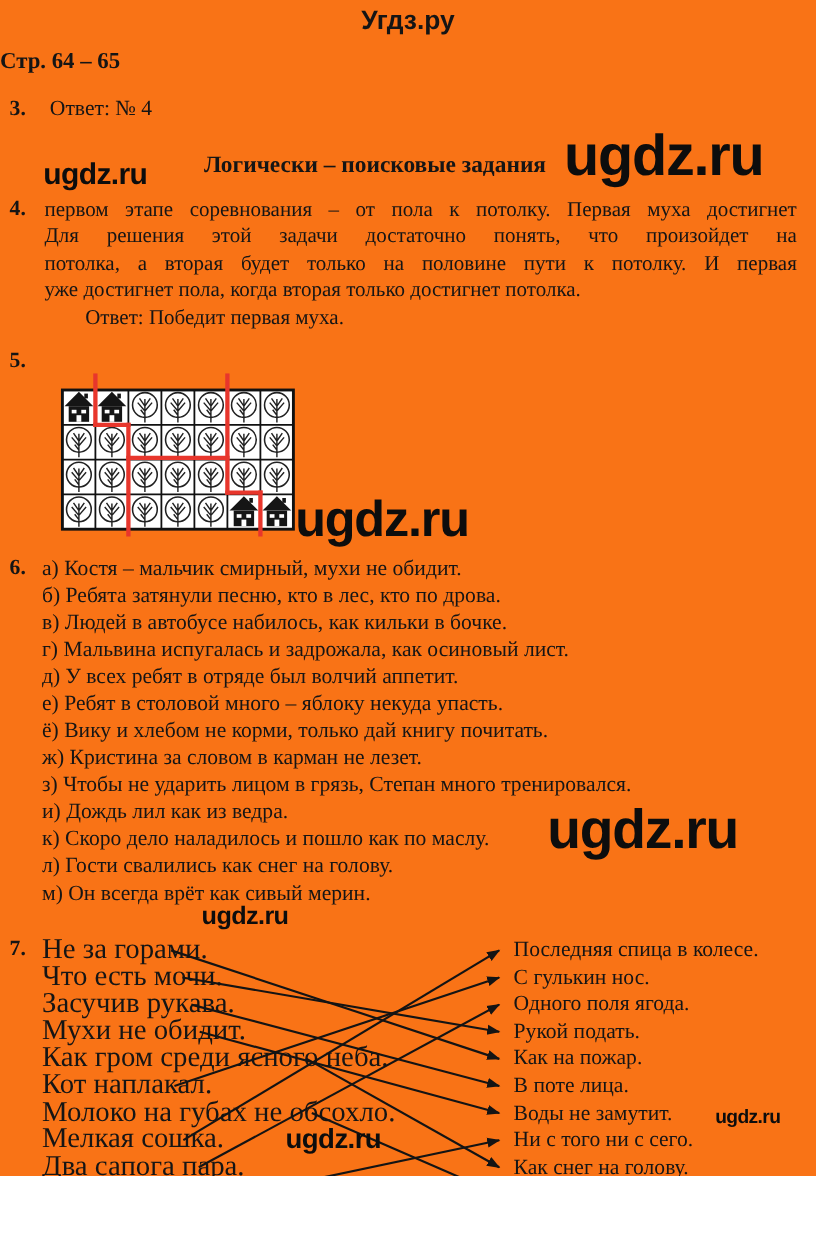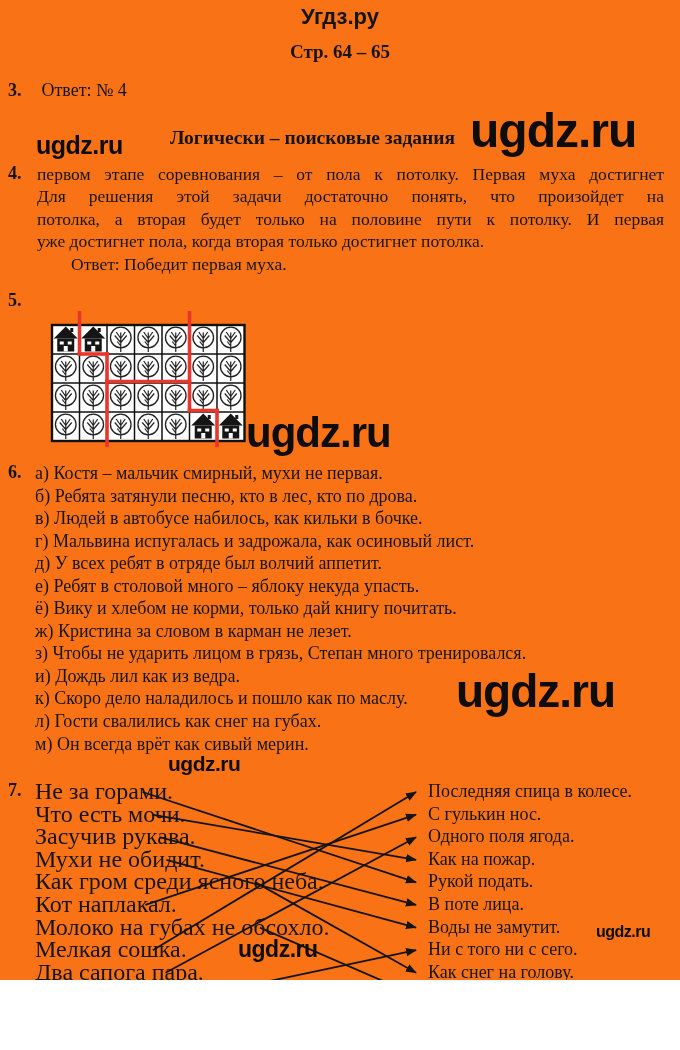--- a/index.html
+++ b/index.html
@@ -1,20 +1,20 @@
 <!DOCTYPE html>
 <html><head>
 <meta charset="utf-8">
 <style>
   html,body{margin:0;padding:0;background:#fff;}
   .page{position:relative;width:680px;height:980px;background:#f97316;overflow:hidden;
         font-family:"Liberation Serif",serif;color:#151515;}
   .site-title{position:absolute;top:4px;left:0;width:100%;text-align:center;
         font-family:"Liberation Sans",sans-serif;font-weight:bold;font-size:22px;}
-  .page-ref{position:absolute;top:41px;left:0;width:100%;text-align:center;
+  .page-ref{position:absolute;top:41px;left:0;width:100%;text-align:left;
         font-weight:bold;font-size:19px;}
   .num{font-weight:bold;font-size:18px;}
   .task3{position:absolute;top:80px;left:8px;font-size:18px;}
   .task3 .t3-answer{margin-left:20px;}
   .section-heading{position:absolute;top:127px;left:170px;font-weight:bold;font-size:19.5px;white-space:nowrap;}
   .task4{position:absolute;top:163px;left:8px;width:664px;}
   .task4 .num{position:absolute;left:0;top:0;}
   .task4 .para{margin-left:29px;width:627px;font-size:17.5px;line-height:22.4px;}
   .para-line{white-space:normal;}
   .para-line.just{text-align:justify;text-align-last:justify;}
@@ -214,32 +214,32 @@
         <line x1="57" y1="70.55" x2="139.5" y2="70.55" stroke="#e8362c" stroke-width="3.6" stroke-linecap="square"></line>
         <line x1="139.5" y1="1.8200000000000003" x2="139.5" y2="99.55000000000001" stroke="#e8362c" stroke-width="3.6" stroke-linecap="square"></line>
         <line x1="139.5" y1="99.55000000000001" x2="167" y2="99.55000000000001" stroke="#e8362c" stroke-width="3.6" stroke-linecap="square"></line>
         <line x1="167" y1="99.55000000000001" x2="167" y2="134.35000000000002" stroke="#e8362c" stroke-width="3.6" stroke-linecap="square"></line>
       </svg>
   </div>
 
   <div class="task6">
     <span class="num">6.</span>
     <div class="list">
-        <div class="list-line">а) Костя – мальчик смирный, мухи не первая.</div>
+        <div class="list-line">а) Костя – мальчик смирный, мухи не обидит.</div>
         <div class="list-line">б) Ребята затянули песню, кто в лес, кто по дрова.</div>
         <div class="list-line">в) Людей в автобусе набилось, как кильки в бочке.</div>
         <div class="list-line">г) Мальвина испугалась и задрожала, как осиновый лист.</div>
         <div class="list-line">д) У всех ребят в отряде был волчий аппетит.</div>
         <div class="list-line">е) Ребят в столовой много – яблоку некуда упасть.</div>
         <div class="list-line">ё) Вику и хлебом не корми, только дай книгу почитать.</div>
         <div class="list-line">ж) Кристина за словом в карман не лезет.</div>
         <div class="list-line">з) Чтобы не ударить лицом в грязь, Степан много тренировался.</div>
         <div class="list-line">и) Дождь лил как из ведра.</div>
         <div class="list-line">к) Скоро дело наладилось и пошло как по маслу.</div>
-        <div class="list-line">л) Гости свалились как снег на губах.</div>
+        <div class="list-line">л) Гости свалились как снег на голову.</div>
         <div class="list-line">м) Он всегда врёт как сивый мерин.</div>
       </div>
   </div>
 
   <div class="task7" id="match-area">
     <span class="num">7.</span>
     <div class="left-col">
         <div class="m-row"><span class="m-text">Не за горами.</span></div>
         <div class="m-row"><span class="m-text">Что есть мочи.</span></div>
         <div class="m-row"><span class="m-text">Засучив рукава.</span></div>
@@ -248,22 +248,22 @@
         <div class="m-row"><span class="m-text">Кот наплакал.</span></div>
         <div class="m-row"><span class="m-text">Молоко на губах не обсохло.</span></div>
         <div class="m-row"><span class="m-text">Мелкая сошка.</span></div>
         <div class="m-row"><span class="m-text">Два сапога пара.</span></div>
         <div class="m-row"><span class="m-text">Ни за что ни про что.</span></div>
       </div>
     <div class="right-col">
         <div class="m-row"><span class="m-text">Последняя спица в колесе.</span></div>
         <div class="m-row"><span class="m-text">С гулькин нос.</span></div>
         <div class="m-row"><span class="m-text">Одного поля ягода.</span></div>
+        <div class="m-row"><span class="m-text">Рукой подать.</span></div>
         <div class="m-row"><span class="m-text">Как на пожар.</span></div>
-        <div class="m-row"><span class="m-text">Рукой подать.</span></div>
         <div class="m-row"><span class="m-text">В поте лица.</span></div>
         <div class="m-row"><span class="m-text">Воды не замутит.</span></div>
         <div class="m-row"><span class="m-text">Ни с того ни с сего.</span></div>
         <div class="m-row"><span class="m-text">Как снег на голову.</span></div>
         <div class="m-row"><span class="m-text">Молодо – зелено.</span></div>
       </div>
     <svg id="match-svg" width="664" height="252">
         <defs>
           <marker id="arr" markerUnits="userSpaceOnUse" markerWidth="12" markerHeight="10" refX="10" refY="5" orient="auto">
             <path d="M0 0.8 L11 5 L0 9.2 Z" fill="#141414"></path>

